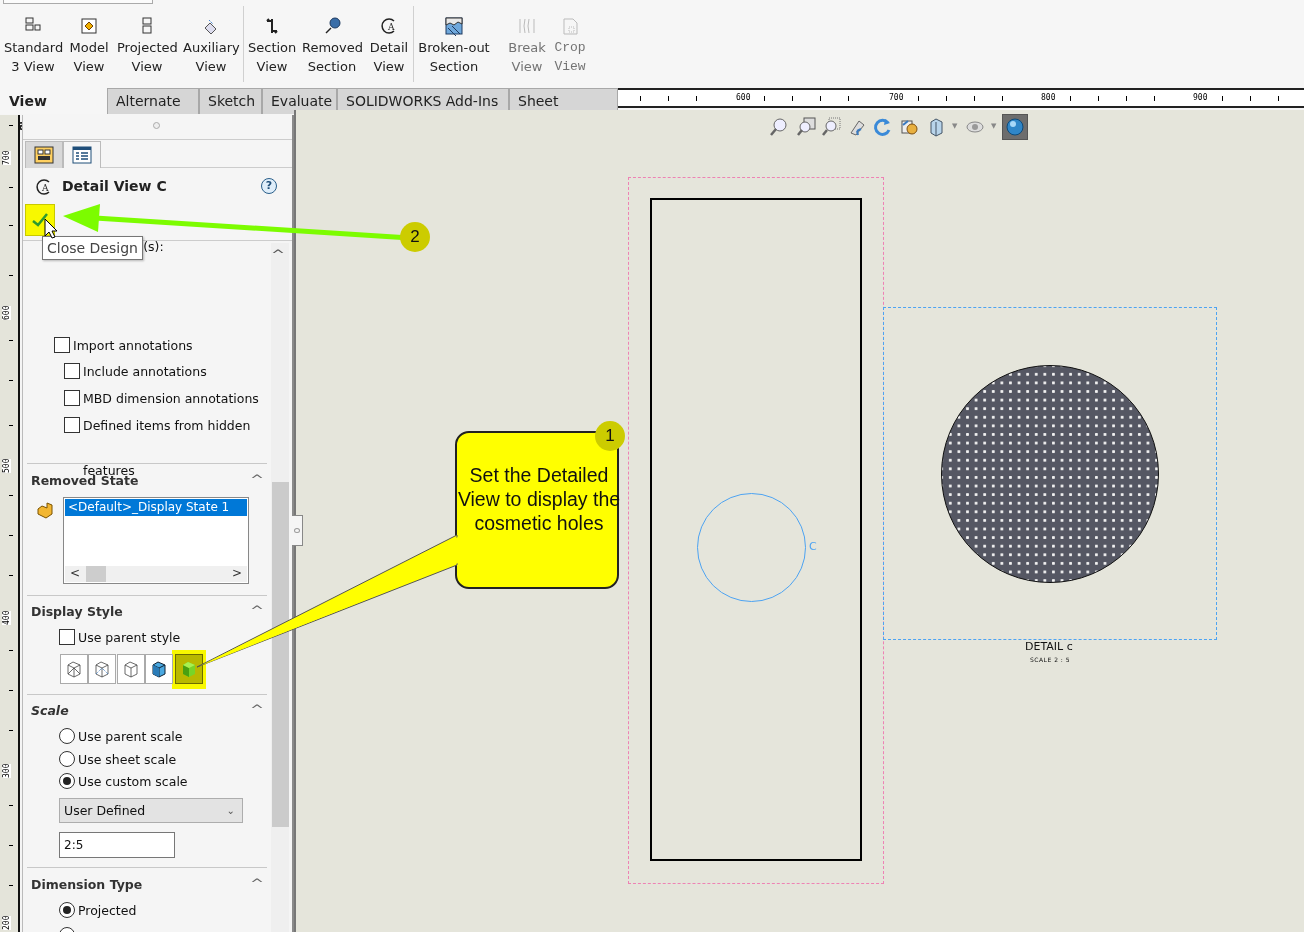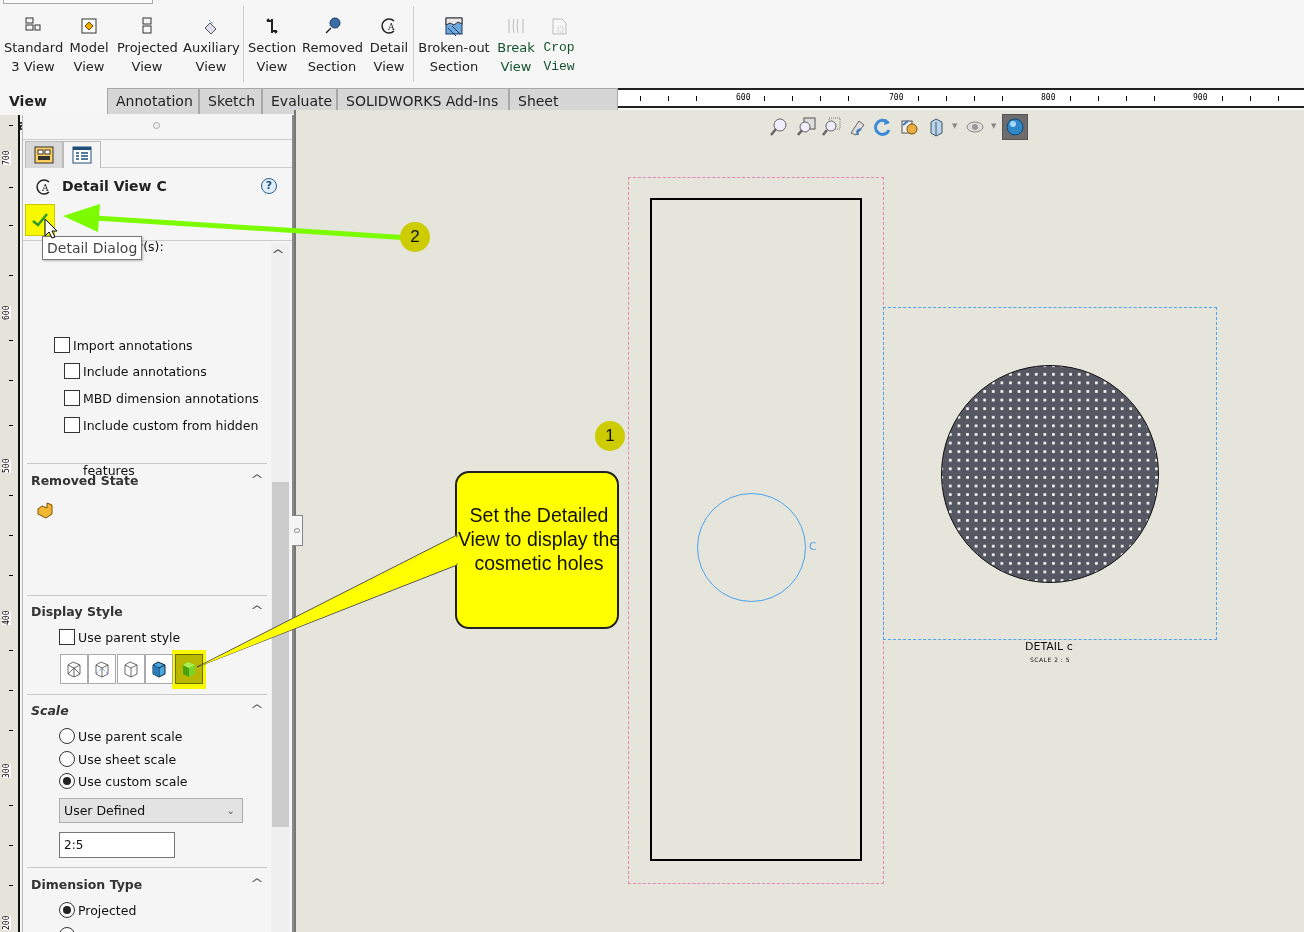--- a/index.html
+++ b/index.html
@@ -3,21 +3,21 @@
 <meta charset="utf-8">
 <style>
   * { box-sizing: border-box; margin: 0; padding: 0; }
   html, body { width: 1304px; height: 932px; overflow: hidden; background: #f5f5f5; font-family: "DejaVu Sans", sans-serif; font-size: 12px; color: #111; }
   .abs { position: absolute; }
 
   
   #ribbon { position: absolute; left: 0; top: 0; width: 1304px; height: 88px; background: #f6f6f6; }
   .top-tab-remnant { position: absolute; left: 3px; top: -2px; width: 150px; height: 6px; border: 1px solid #aaa; border-top: none; background: #fbfbfb; }
   .rb-btn { position: absolute; top: 16px; text-align: center; font-size: 13px; line-height: 19px; color: #222; cursor: default; }
-  .rb-btn.disabled { color: #14532d; }
+  .rb-btn.disabled { color: #737373; margin-left: 11px; }
   .rb-btn .ico { display: block; margin: 0 auto 2px auto; width: 20px; height: 20px; }
   .rb-sep { position: absolute; top: 6px; width: 1px; height: 76px; background: #d0d0d0; }
 
   
   #cmdtabs { position: absolute; left: 0; top: 88px; height: 26px; width: 620px; }
   .ctab { position: absolute; top: 0; height: 26px; line-height: 24px; font-size: 14px; padding: 0 8px; border: 1px solid #a8a8a8; border-bottom: none; background: #d6d6d6; color: #222; }
   .ctab.active { background: #f6f6f6; border-color: transparent; font-weight: bold; color: #222; }
 
   
   #hruler { position: absolute; left: 618px; top: 88px; width: 686px; height: 20px; background: #fff; border-top: 2px solid #222; border-bottom: 2px solid #222; }
@@ -87,21 +87,21 @@
   #detail-circle { position: absolute; left: 697px; top: 493px; width: 109px; height: 109px; border-radius: 50%; border: 1px solid #4da3f2; }
   #detail-label-c { position: absolute; left: 809px; top: 540px; font-size: 11px; color: #4da3f2; }
   #detail-bbox { position: absolute; left: 883px; top: 307px; width: 334px; height: 333px; border: 1px dashed #4da3f2; }
   #detail-disc { position: absolute; left: 941px; top: 365px; width: 218px; height: 218px; border-radius: 50%; border: 1px solid #111; background-color: #555763;
      background-image: radial-gradient(circle, #f0f0f0 1.3px, transparent 1.6px);
      background-size: 8.6px 8.6px; background-position: 4px 4px; }
   #detail-caption { position: absolute; left: 1025px; top: 640px; font-size: 11px; color: #111; }
   #detail-scale { position: absolute; left: 1030px; top: 656px; font-size: 6px; color: #111; letter-spacing: 0.5px; }
 
   
-  #callout1 { position: absolute; left: 455px; top: 431px; width: 164px; height: 158px; background: #ffff00; border: 2px solid #222; border-radius: 14px; margin-top: 40px; }
+  #callout1 { position: absolute; left: 455px; top: 431px; width: 164px; height: 158px; background: #ffff00; border: 2px solid #222; border-radius: 14px; }
   #callout1-text { position: absolute; left: 0; top: 30px; width: 164px; text-align: center; font-family: "Liberation Sans", sans-serif; font-size: 19.5px; line-height: 24px; color: #111; }
   .badge { position: absolute; width: 30px; height: 30px; border-radius: 50%; background: #cccc00; font-family: "Liberation Sans", sans-serif; font-size: 17px; line-height: 30px; text-align: center; color: #111; }
   #overlay { position: absolute; left: 0; top: 0; width: 1304px; height: 932px; pointer-events: none; }
 </style>
 </head>
 <body>
 
 <div id="ribbon">
   <div class="top-tab-remnant"></div>
 
@@ -186,21 +186,21 @@
         <path d="M4 3 h9 l4 4 v11 h-13z" fill="none" stroke="#bbb"></path>
         <rect x="9" y="11" width="5" height="5" fill="none" stroke="#bbb" stroke-dasharray="1 1"></rect>
       </svg>
     <span>Crop</span><br>
     <span>View</span>
   </div>
 </div>
 
 <div id="cmdtabs">
   <div class="ctab active" style="left:0;width:107px;">View Layout</div>
-  <div class="ctab" style="left:107px;width:92px;">Annotation</div>
+  <div class="ctab" style="left:107px;width:92px;">Alternate</div>
   <div class="ctab" style="left:199px;width:63px;">Sketch</div>
   <div class="ctab" style="left:262px;width:75px;">Evaluate</div>
   <div class="ctab" style="left:337px;width:172px;">SOLIDWORKS Add-Ins</div>
   <div class="ctab" style="left:509px;width:109px;">Sheet Format</div>
 </div>
 
 <div id="canvas"></div>
 
 <div id="hruler">
   <div class="tick" style="left:22px"></div>
@@ -362,30 +362,38 @@
 
   <span class="lbl-txt" style="left:110px;top:124px;">w(s):</span>
 
   <div class="chk" style="left:31px;top:222px;"></div>
   <span class="lbl-txt" style="left:50px;top:223px;">Import annotations</span>
   <div class="chk" style="left:41px;top:248px;"></div>
   <span class="lbl-txt" style="left:60px;top:249px;">Include annotations</span>
   <div class="chk" style="left:41px;top:275px;"></div>
   <span class="lbl-txt" style="left:60px;top:276px;">MBD dimension annotations</span>
   <div class="chk" style="left:41px;top:302px;"></div>
-  <span class="lbl-txt" style="left:60px;top:303px;">Include custom from hidden</span>
+  <span class="lbl-txt" style="left:60px;top:303px;">Defined items from hidden</span>
   <span class="lbl-txt" style="left:60px;top:304px;margin-top:44px;">features</span>
 
   <div class="sec-sep" style="top:348px;"></div>
 
   <span class="sec-title" style="left:8px;top:358px;">Removed State</span>
   <span class="sec-caret" style="left:229px;top:358px;">^</span>
   <svg class="abs" style="left:13px;top:386px;" width="20" height="18" viewBox="0 0 20 18">
       <path d="M2 8 l4 -3 l5 2 v-5 l5 2 v9 l-6 4 l-8 -4z" fill="#f2b632" stroke="#7a5200"></path>
     </svg>
+  <div id="ds-list">
+    <div id="ds-sel">&lt;Default&gt;_Display State 1</div>
+    <div id="ds-hscroll">
+      <span class="abs" style="left:5px;top:0px;font-size:12px;color:#333;">&lt;</span>
+      <div id="ds-hthumb"></div>
+      <span class="abs" style="left:167px;top:0px;font-size:12px;color:#333;">&gt;</span>
+    </div>
+  </div>
 
   <div class="sec-sep" style="top:480px;"></div>
 
   <span class="sec-title" style="left:8px;top:489px;">Display Style</span>
   <span class="sec-caret" style="left:229px;top:489px;">^</span>
   <div class="chk" style="left:36px;top:514px;"></div>
   <span class="lbl-txt" style="left:55px;top:515px;">Use parent style</span>
 
   <div id="style-hl"></div>
   <div class="style-btn" style="left:37px;">
@@ -443,21 +451,21 @@
   <div class="radio on" style="left:36px;top:787px;"></div>
   <span class="lbl-txt" style="left:55px;top:788px;">Projected</span>
   <div class="radio" style="left:36px;top:812px;"></div>
 
   <div id="pm-rightedge"></div>
   <div id="pm-collapse-handle">
       <span></span>
     </div>
 </div>
 
-<div id="tooltip">Detail Dialog</div>
+<div id="tooltip">Close Design</div>
 
 <div id="callout1">
   <div id="callout1-text">Set the Detailed View to display the cosmetic holes</div>
 </div>
 
 <svg id="overlay" viewBox="0 0 1304 932">
   <polygon points="457,535 457,565 197,667" fill="#ffff00" stroke="#555" stroke-width="1"></polygon>
   <polygon points="458,537 458,563 200,666" fill="#ffff00"></polygon>
   <line x1="410" y1="238" x2="95" y2="218" stroke="#7cfc00" stroke-width="5"></line>
   <polygon points="63,216 100,204 98,232" fill="#7cfc00"></polygon>

